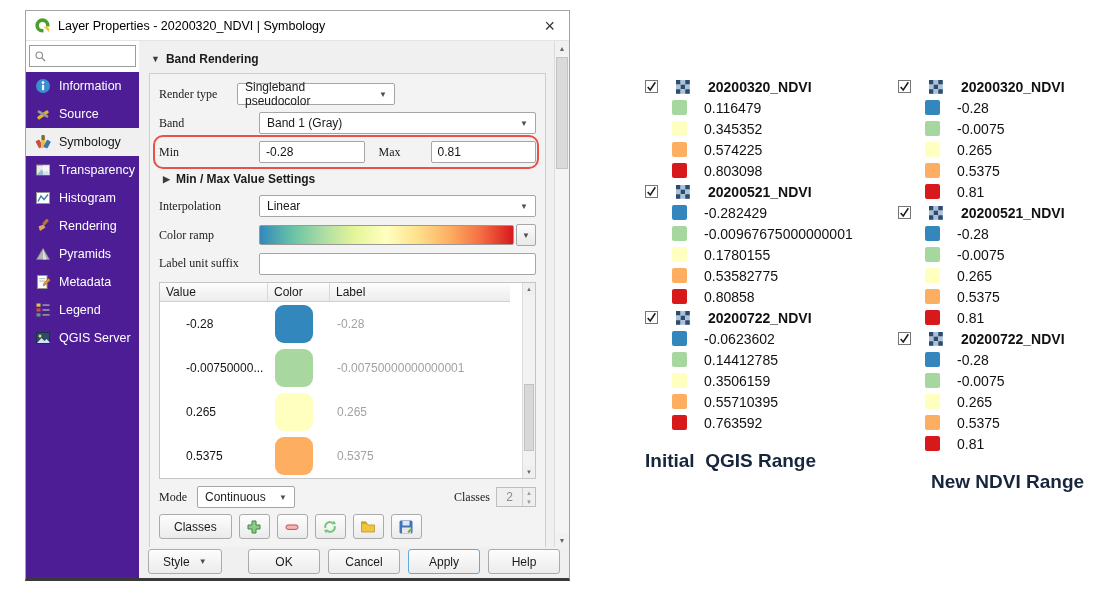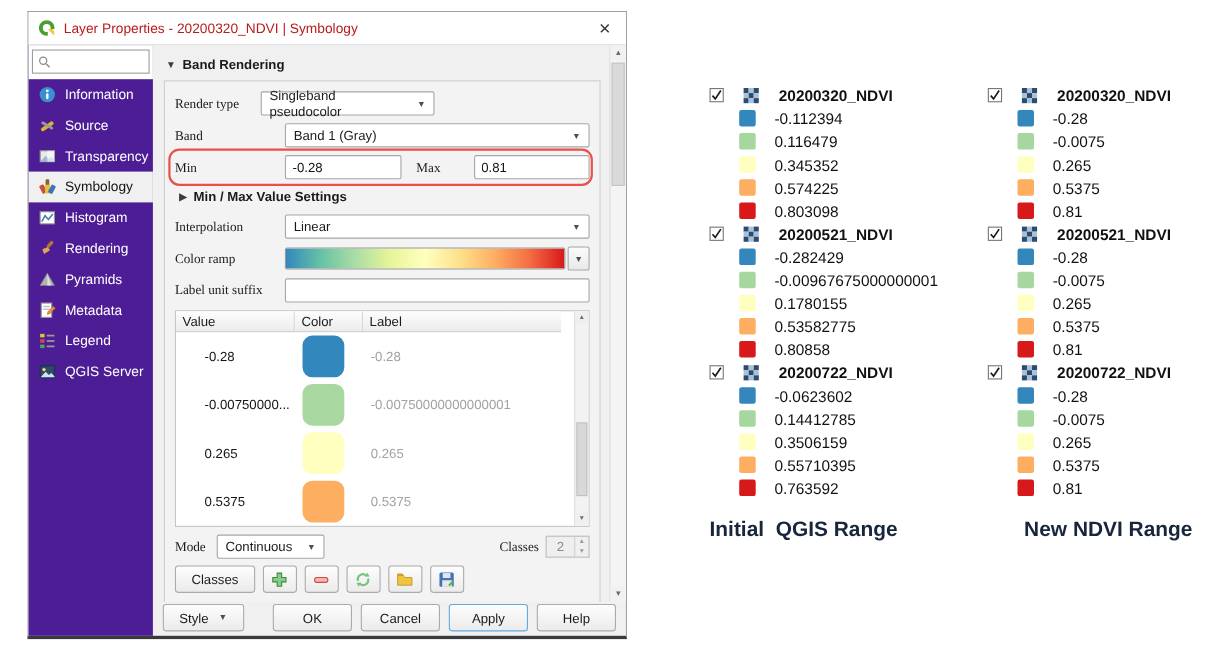--- a/index.html
+++ b/index.html
@@ -6,21 +6,21 @@
   html,body { width:1115px; height:597px; background:#fff; overflow:hidden;
     font-family:"Liberation Sans", sans-serif; }
   body { position:relative; }
 
   
   .dialog { position:absolute; left:25px; top:10px; width:545px; height:571px;
     background:#f0f0f0; border:1px solid #a3a3a3; border-bottom:3px solid #3a3a3a;
     display:flex; flex-direction:column; }
   .titlebar { flex:0 0 30px; background:#fff; display:flex; align-items:center;
     gap:7px; padding:0 9px; border-bottom:1px solid #e4e4e4; }
-  .title { flex:1; font-size:12.5px; color:#b91c1c; }
+  .title { flex:1; font-size:12.5px; color:#000000; }
   .close { font-size:18px; line-height:18px; color:#333; padding:0 5px; }
   .main { flex:1; display:flex; min-height:0; }
 
   
   .sidebar { flex:0 0 113px; background:#4c1d95; display:flex; flex-direction:column; }
   .search-row { background:#fff; padding:4px 3px 5px 3px; }
   .search-box { height:22px; background:#fff; border:1px solid #9c9c9c; display:flex;
     align-items:center; padding:0 4px; gap:4px; }
   .search-box input { border:none; outline:none; width:80px; font-size:11px; font-family:inherit; }
   .nav-item { height:28px; display:flex; align-items:center; gap:8px; padding-left:9px;
@@ -224,32 +224,32 @@
           <span class="nav-label">Information</span>
         </div>
 
         <div class="nav-item">
           <svg class="nav-ic">
             <use href="#source-icon"></use>
           </svg>
           <span class="nav-label">Source</span>
         </div>
 
+        <div class="nav-item selected">
+          <svg class="nav-ic">
+            <use href="#symbology-icon"></use>
+          </svg>
+          <span class="nav-label">Symbology</span>
+        </div>
+
         <div class="nav-item">
           <svg class="nav-ic">
             <use href="#transparency-icon"></use>
           </svg>
           <span class="nav-label">Transparency</span>
-        </div>
-
-        <div class="nav-item selected">
-          <svg class="nav-ic">
-            <use href="#symbology-icon"></use>
-          </svg>
-          <span class="nav-label">Symbology</span>
         </div>
 
         <div class="nav-item">
           <svg class="nav-ic">
             <use href="#histogram-icon"></use>
           </svg>
           <span class="nav-label">Histogram</span>
         </div>
 
         <div class="nav-item">
@@ -484,24 +484,20 @@
           <svg width="11" height="11">
             <use href="#check-glyph"></use>
           </svg>
         </span>
         <svg width="16" height="16">
           <use href="#raster-icon"></use>
         </svg>
         <span class="lg-name">20200320_NDVI</span>
       </div>
 
-        <div class="lg-row lg-item">
-          <span class="sw" style="background: rgb(51, 135, 189);"></span>
-          <span class="lg-val">-0.112394</span>
-        </div>
 
         <div class="lg-row lg-item">
           <span class="sw" style="background: rgb(165, 215, 158);"></span>
           <span class="lg-val">0.116479</span>
         </div>
 
         <div class="lg-row lg-item">
           <span class="sw" style="background: rgb(255, 255, 191);"></span>
           <span class="lg-val">0.345352</span>
         </div>

